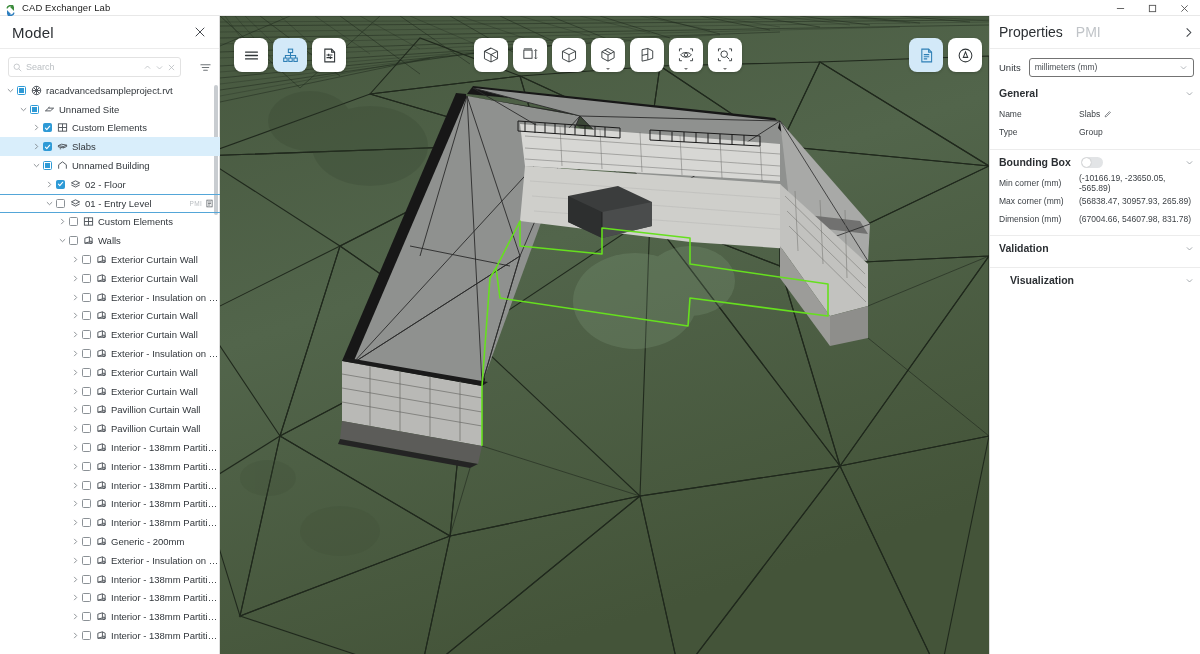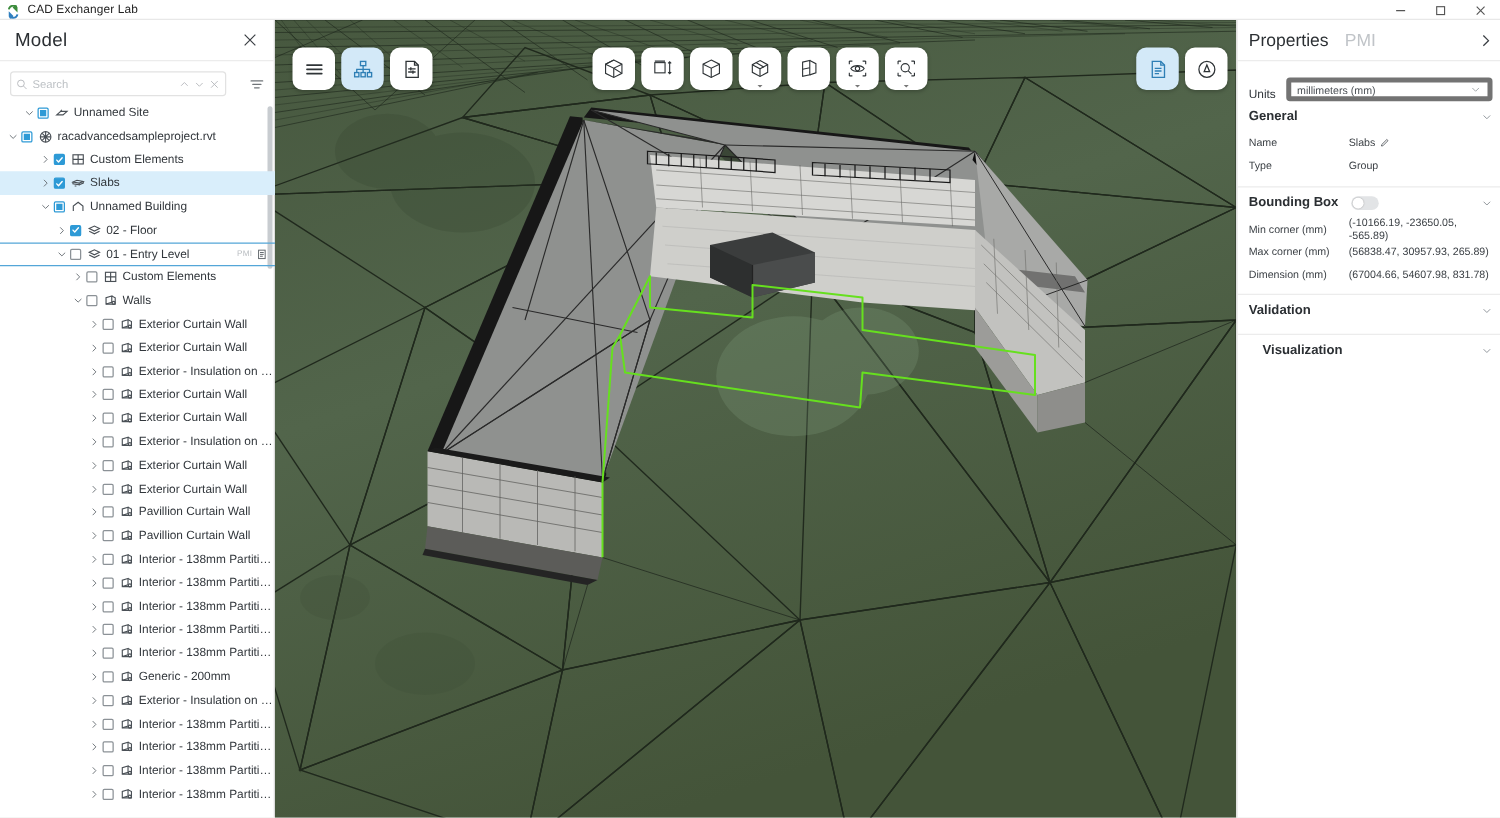--- a/index.html
+++ b/index.html
@@ -201,27 +201,27 @@
     border-bottom: 1px solid #ececec;
   }
   .props-tab {
     font-size: 14px; color: #2b2f33; cursor: pointer;
   }
   .props-tab.inactive { color: #c0c4c8; }
   .props-collapse {
     margin-left: auto; color: #3b3f44; cursor: pointer; display:flex;
   }
   .units-row {
-    height: 28px; display: flex; align-items: flex-end;
+    height: 28px; display: flex; align-items: center;
     padding: 0 6px 0 9px; gap: 8px; margin-top: 4px;
   }
   .units-label { font-size: 9.5px; color: #31363b; }
   .units-select {
     flex: 1 1 auto; height: 19px;
-    border: 4px solid #737373; border-radius: 3px;
+    border: 1px solid #737373; border-radius: 3px;
     display: flex; align-items: center;
     padding: 0 5px; font-size: 8.5px; color: #4a4f54;
     cursor: pointer; background: #fff;
   }
   .units-select .chev { margin-left: auto; color: #9ea3a8; display:flex; }
 
   .sect {
     padding: 0 6px 0 9px;
   }
   .sect-head {
@@ -618,57 +618,57 @@
         <svg width="13" height="13" viewBox="0 0 14 14">
             <g stroke="currentColor" stroke-width="1.1" stroke-linecap="round">
           <path d="M2 4h10M3.5 7h7M5 10h4"></path>
             </g>
           </svg>
       </div>
     </div>
 
     <div class="tree" id="tree">
       <div class="tree-scrollbar"></div>
-    <div class="tree-row" style="padding-left: 17px;">
+    <div class="tree-row" style="padding-left: 4px;">
           <span class="twisty">
             <svg width="9" height="9" viewBox="0 0 12 12">
               <path d="M2.5 4.2L6 7.6l3.5-3.4" fill="none" stroke="currentColor" stroke-width="1"></path>
             </svg>
           </span>
           <span class="cbx partial">
             <i></i>
           </span>
           <span class="node-ico">
             <svg width="11" height="11" viewBox="0 0 12 12">
               <g fill="none" stroke="currentColor" stroke-width="1">
+                <circle cx="6" cy="6" r="4.6"></circle>
+                <path d="M6 1.4v9.2M1.4 6h9.2M3 3l6 6M9 3l-6 6"></path>
+              </g>
+            </svg>
+          </span>
+          <span class="node-label">racadvancedsampleproject.rvt</span>
+        </div>
+        <div class="tree-row" style="padding-left: 17px;">
+          <span class="twisty">
+            <svg width="9" height="9" viewBox="0 0 12 12">
+              <path d="M2.5 4.2L6 7.6l3.5-3.4" fill="none" stroke="currentColor" stroke-width="1"></path>
+            </svg>
+          </span>
+          <span class="cbx partial">
+            <i></i>
+          </span>
+          <span class="node-ico">
+            <svg width="11" height="11" viewBox="0 0 12 12">
+              <g fill="none" stroke="currentColor" stroke-width="1">
                 <path d="M1.5 7.5 L5 4.5 L10.5 4.5 L7 7.5 Z"></path>
                 <path d="M5 4.5 L5.8 3"></path>
               </g>
             </svg>
           </span>
           <span class="node-label">Unnamed Site</span>
-        </div>
-        <div class="tree-row" style="padding-left: 4px;">
-          <span class="twisty">
-            <svg width="9" height="9" viewBox="0 0 12 12">
-              <path d="M2.5 4.2L6 7.6l3.5-3.4" fill="none" stroke="currentColor" stroke-width="1"></path>
-            </svg>
-          </span>
-          <span class="cbx partial">
-            <i></i>
-          </span>
-          <span class="node-ico">
-            <svg width="11" height="11" viewBox="0 0 12 12">
-              <g fill="none" stroke="currentColor" stroke-width="1">
-                <circle cx="6" cy="6" r="4.6"></circle>
-                <path d="M6 1.4v9.2M1.4 6h9.2M3 3l6 6M9 3l-6 6"></path>
-              </g>
-            </svg>
-          </span>
-          <span class="node-label">racadvancedsampleproject.rvt</span>
         </div>
         <div class="tree-row" style="padding-left: 30px;">
           <span class="twisty">
             <svg width="9" height="9" viewBox="0 0 12 12">
               <path d="M4.2 2.5L7.6 6l-3.4 3.5" fill="none" stroke="currentColor" stroke-width="1"></path>
             </svg>
           </span>
           <span class="cbx checked">
             <svg width="8" height="8" viewBox="0 0 9 9">
               <path d="M1.8 4.6L3.6 6.6 7.4 2.2" fill="none" stroke="#fff" stroke-width="1.4" stroke-linecap="round" stroke-linejoin="round"></path>

